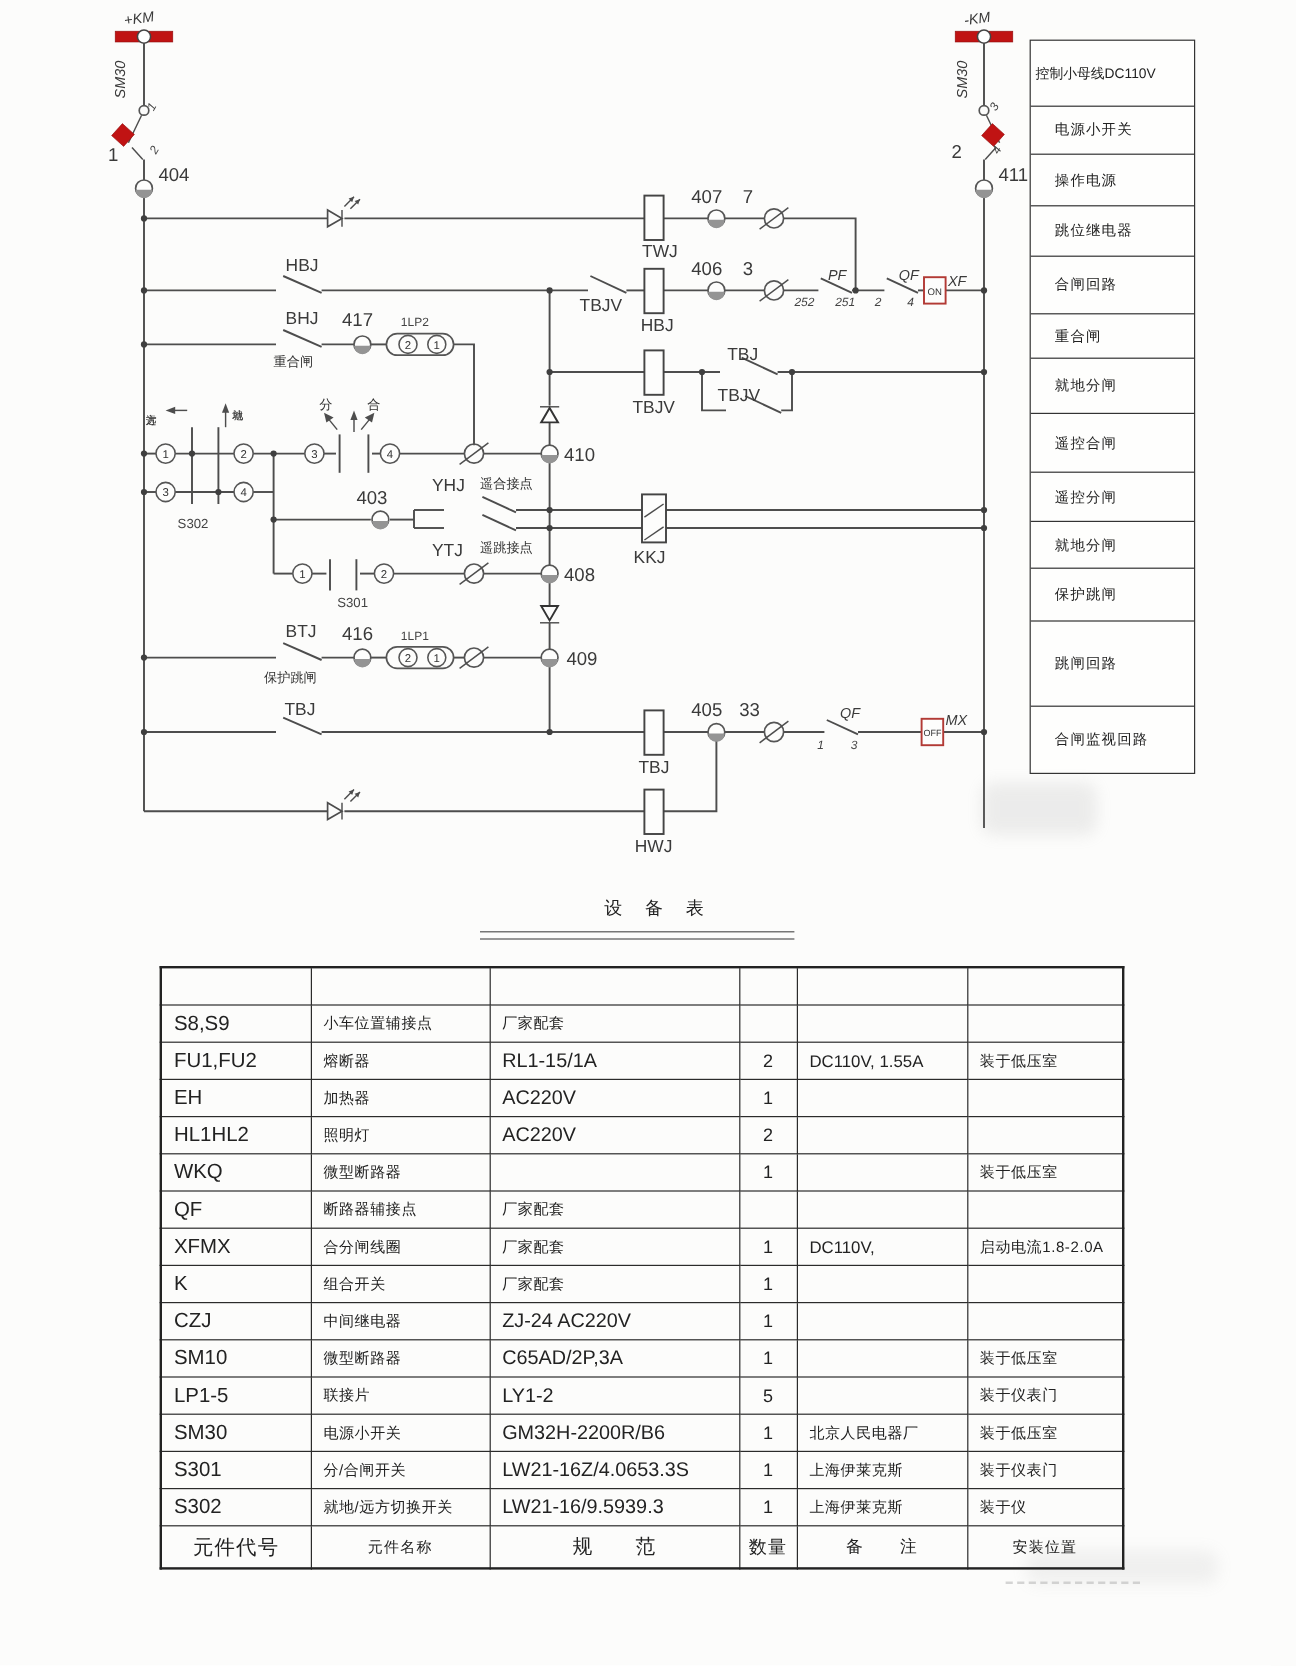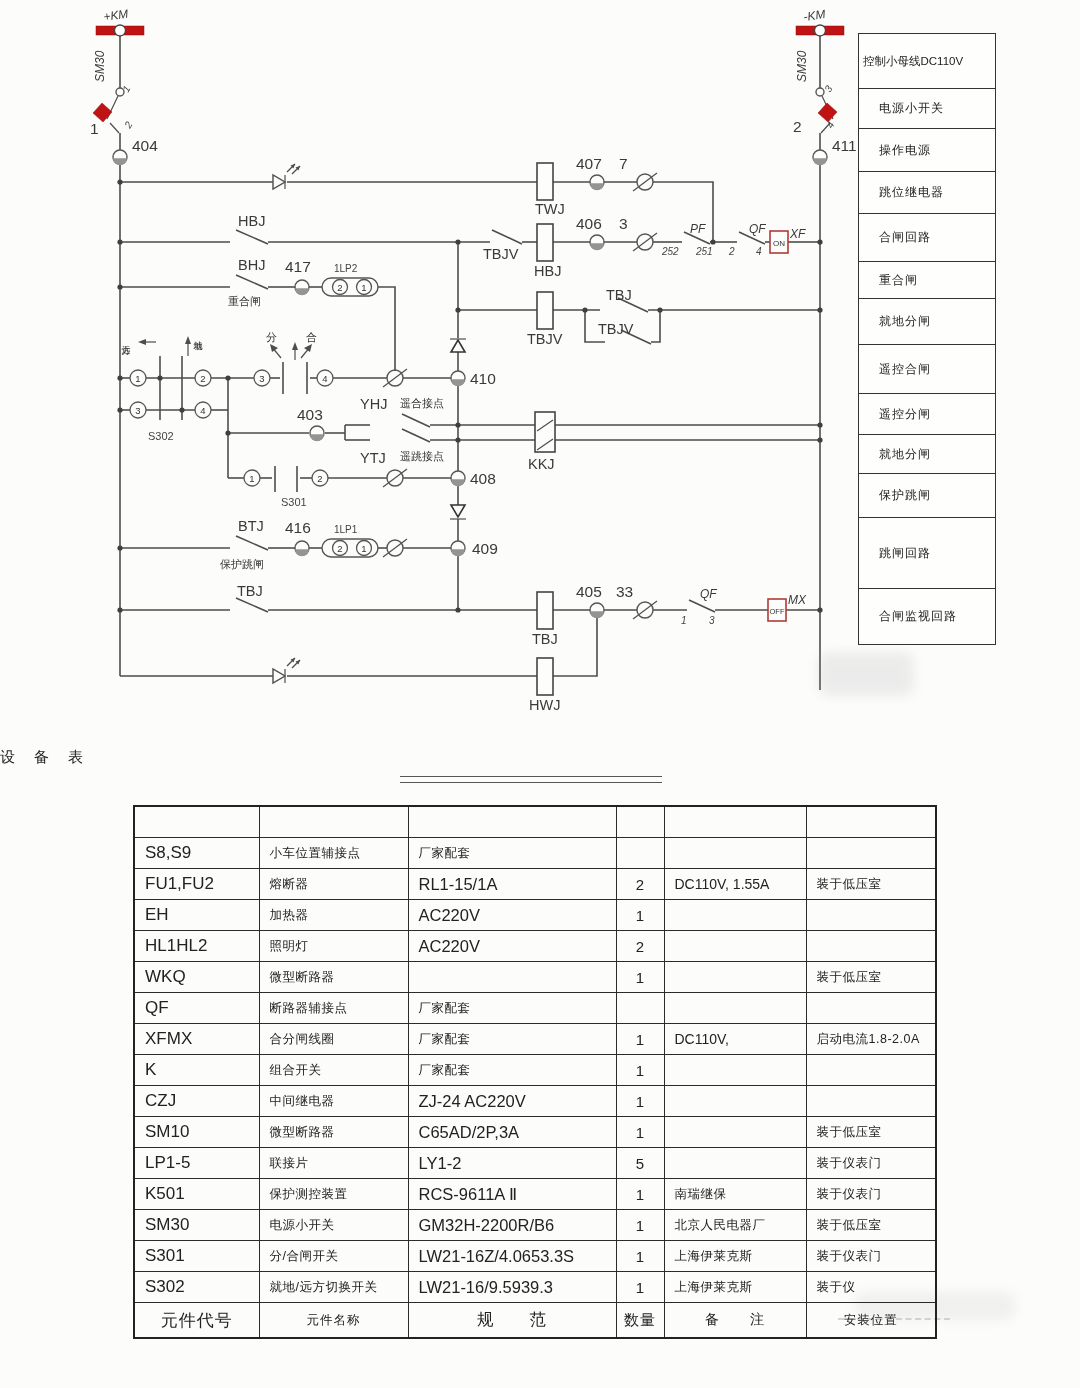--- a/index.html
+++ b/index.html
@@ -38,21 +38,21 @@
   .panel .prow:nth-of-type(7){height:46px}
   .panel .prow:nth-of-type(8){height:49px}
   .panel .prow:nth-of-type(9){height:41px}
   .panel .prow:nth-of-type(10){height:39px}
   .panel .prow:nth-of-type(11){height:44px}
   .panel .prow:nth-of-type(12){height:71px}
   .panel .prow:nth-of-type(13){height:56px}
   .panel .prow:nth-of-type(14){height:54px;font-size:10.5px;padding-left:12px;letter-spacing:0;}
 
   
-  .sec-title{position:absolute;left:0;top:748px;width:1060px;
+  .sec-title{position:absolute;left:16px;top:748px;width:1060px;text-align:center;
              font-size:15px;color:#222;letter-spacing:2px;}
   .rule{position:absolute;left:400px;width:262px;border-top:1.6px solid #555;}
   .rule.r1{top:776px}.rule.r2{top:782px}
 
   
   .eqt{position:absolute;left:133px;top:805px;width:802px;border-collapse:collapse;table-layout:fixed;}
   .eqt td{border:1.5px solid #2b2b2b;height:30px;padding:0 0 0 10px;overflow:hidden;
           white-space:nowrap;color:#222;}
   .eqt tr td:nth-child(1){font-size:17px;}
   .eqt tr td:nth-child(2){font-size:12.5px;}
@@ -564,28 +564,20 @@
       </tr>
         <tr>
         <td>LP1-5</td>
         <td class="cjk">联接片</td>
         <td>LY1-2</td>
         <td>5</td>
         <td></td>
         <td class="cjk">装于仪表门</td>
       </tr>
         <tr>
-        <td>K501</td>
-        <td class="cjk">保护测控装置</td>
-        <td>RCS-9611A Ⅱ</td>
-        <td>1</td>
-        <td class="cjk">南瑞继保</td>
-        <td class="cjk">装于仪表门</td>
-      </tr>
-        <tr>
         <td>SM30</td>
         <td class="cjk">电源小开关</td>
         <td>GM32H-2200R/B6</td>
         <td>1</td>
         <td class="cjk">北京人民电器厂</td>
         <td class="cjk">装于低压室</td>
       </tr>
         <tr>
         <td>S301</td>
         <td class="cjk">分/合闸开关</td>

